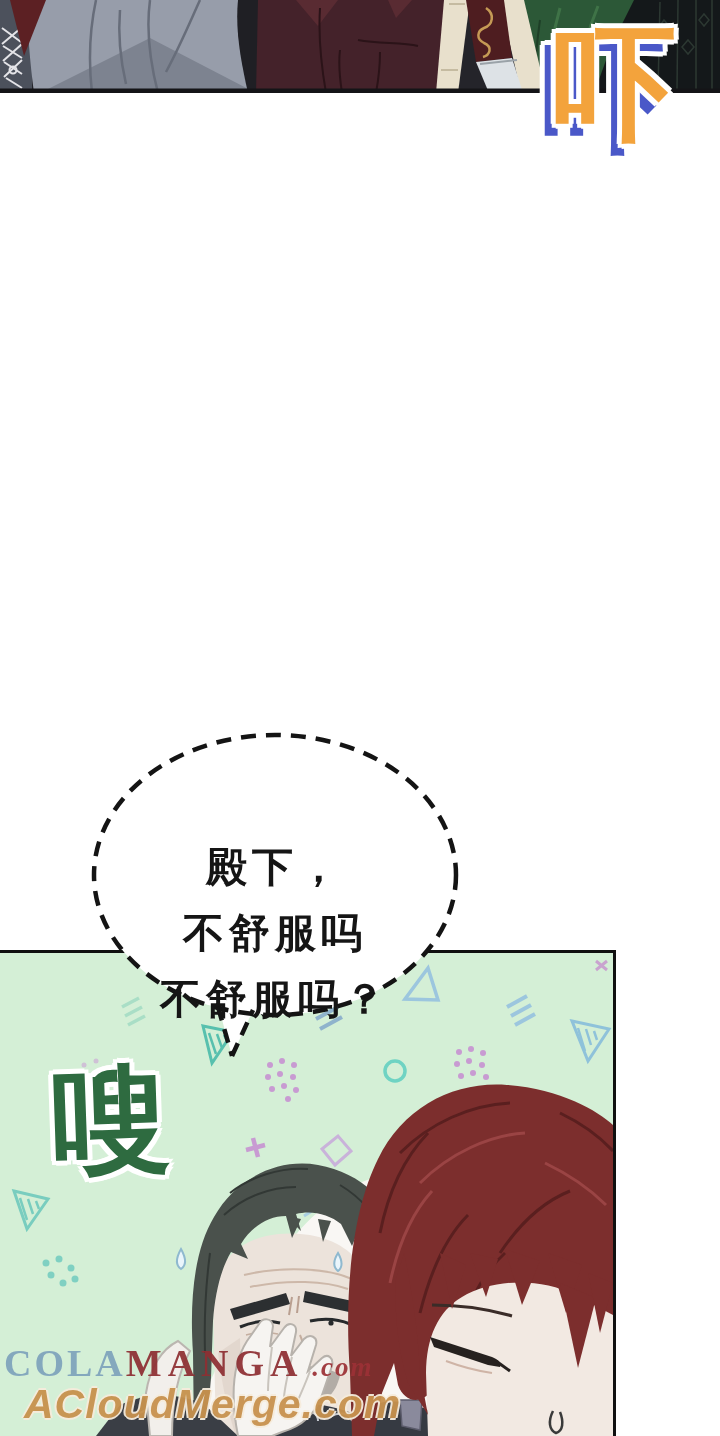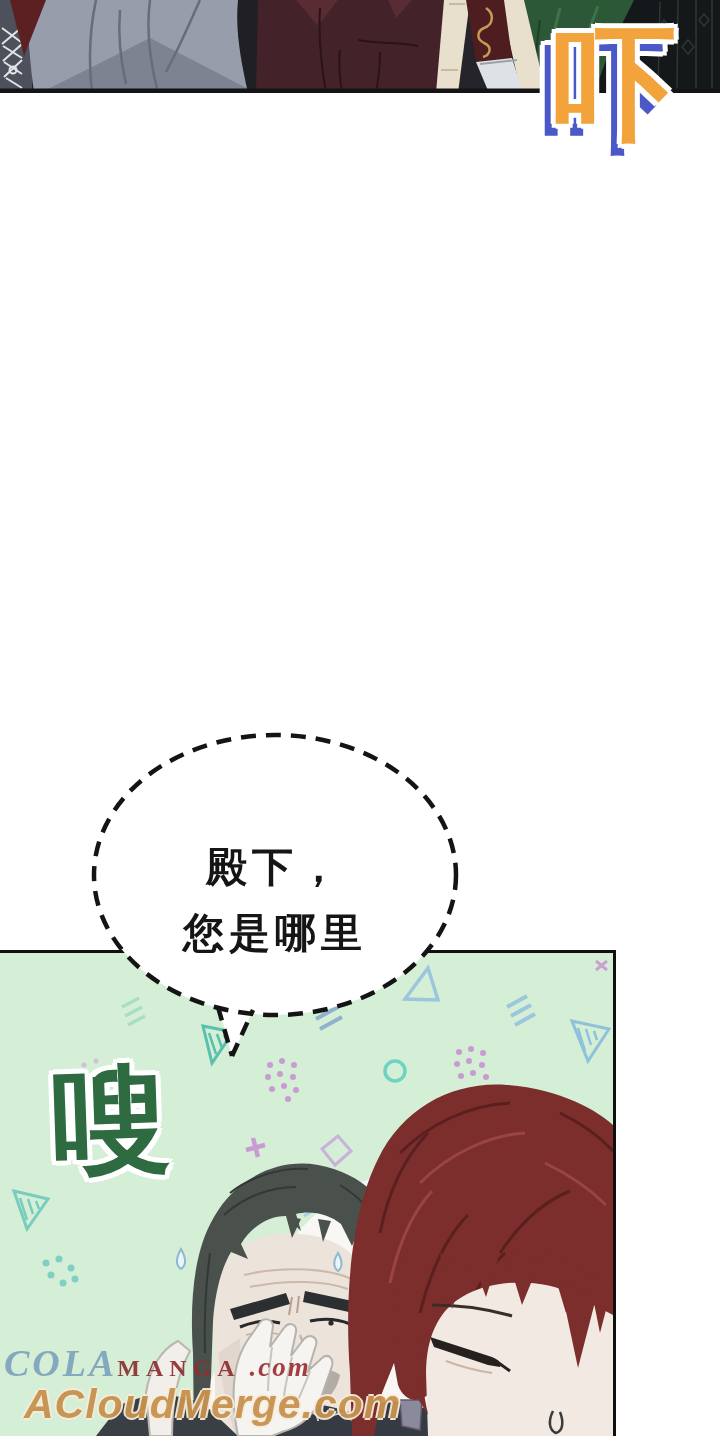--- a/index.html
+++ b/index.html
@@ -24,22 +24,22 @@
   #green-panel{position:absolute;left:0;top:950px;width:616px;height:486px;z-index:3;
      background:#d4efd6;border-top:3px solid #101010;border-right:3px solid #101010;
      box-sizing:border-box;overflow:hidden;}
   
   #sfx-sou{left:52px;top:1062px;z-index:20;font-size:118px;color:#2e6b40;transform:rotate(-2deg);
      text-shadow:-5px 0 #fff,5px 0 #fff,0 -5px #fff,0 5px #fff,
                  -4px -4px #fff,4px 4px #fff,-4px 4px #fff,4px -4px #fff;}
   
   #wm1{position:absolute;left:4px;top:1341px;z-index:50;opacity:.93;white-space:nowrap;
        font-family:"Liberation Serif","DejaVu Serif",serif;}
-  #wm1 .p1{font-style:italic;font-weight:bold;font-size:38px;color:#7fa3bc;letter-spacing:3px;margin-top:13px;}
-  #wm1 .p2{font-weight:bold;font-size:24px;color:#8e2f33;letter-spacing:6px;}
+  #wm1 .p1{font-weight:bold;font-size:38px;color:#7fa3bc;letter-spacing:3px;margin-top:13px;}
+  #wm1 .p2{font-weight:bold;font-size:38px;color:#8e2f33;letter-spacing:6px;}
   #wm1 .p3{font-weight:bold;font-style:italic;font-size:27px;color:#9c3136;letter-spacing:2px;}
   #wm2{position:absolute;left:24px;top:1381px;z-index:50;opacity:.95;white-space:nowrap;
        font-family:"Liberation Sans","DejaVu Sans",sans-serif;font-weight:bold;font-style:italic;
        font-size:41px;color:#c8924e;letter-spacing:1px;
        text-shadow:-2px 0 #f6ecdc,2px 0 #f6ecdc,0 -2px #f6ecdc,0 2px #f6ecdc;}
 </style>
 </head>
 <body>
 
 <div id="page">
@@ -307,21 +307,22 @@
   </div>
 
   <svg id="bubble-svg" viewBox="0 0 400 350" width="400" height="350">
     <path d="M143,285 L157,336 L179,288 Z" fill="#ffffff"></path>
     <ellipse cx="200" cy="155" rx="181" ry="140" fill="#ffffff" stroke="#141414" stroke-width="4.5" stroke-dasharray="15 10"></ellipse>
     <path d="M143,287 L157,336" stroke="#141414" stroke-width="4.5" stroke-dasharray="14 9" fill="none"></path>
     <path d="M157,336 L178,290" stroke="#141414" stroke-width="4.5" stroke-dasharray="14 9" fill="none"></path>
   </svg>
   <div id="bubble-text">
     <div>殿下，</div>
-    <div>您是哪里</div>
+    <div>不舒服吗</div>
+    <div>不舒服吗？</div>
   </div>
 
   <div id="sfx-sou" class="sfx">嗖</div>
 
   <div id="wm1">
     <span class="p1">COLA</span><span class="p2">MANGA</span><span class="p3"> .com</span>
   </div>
   <div id="wm2">ACloudMerge.com</div>
 
 </div>

